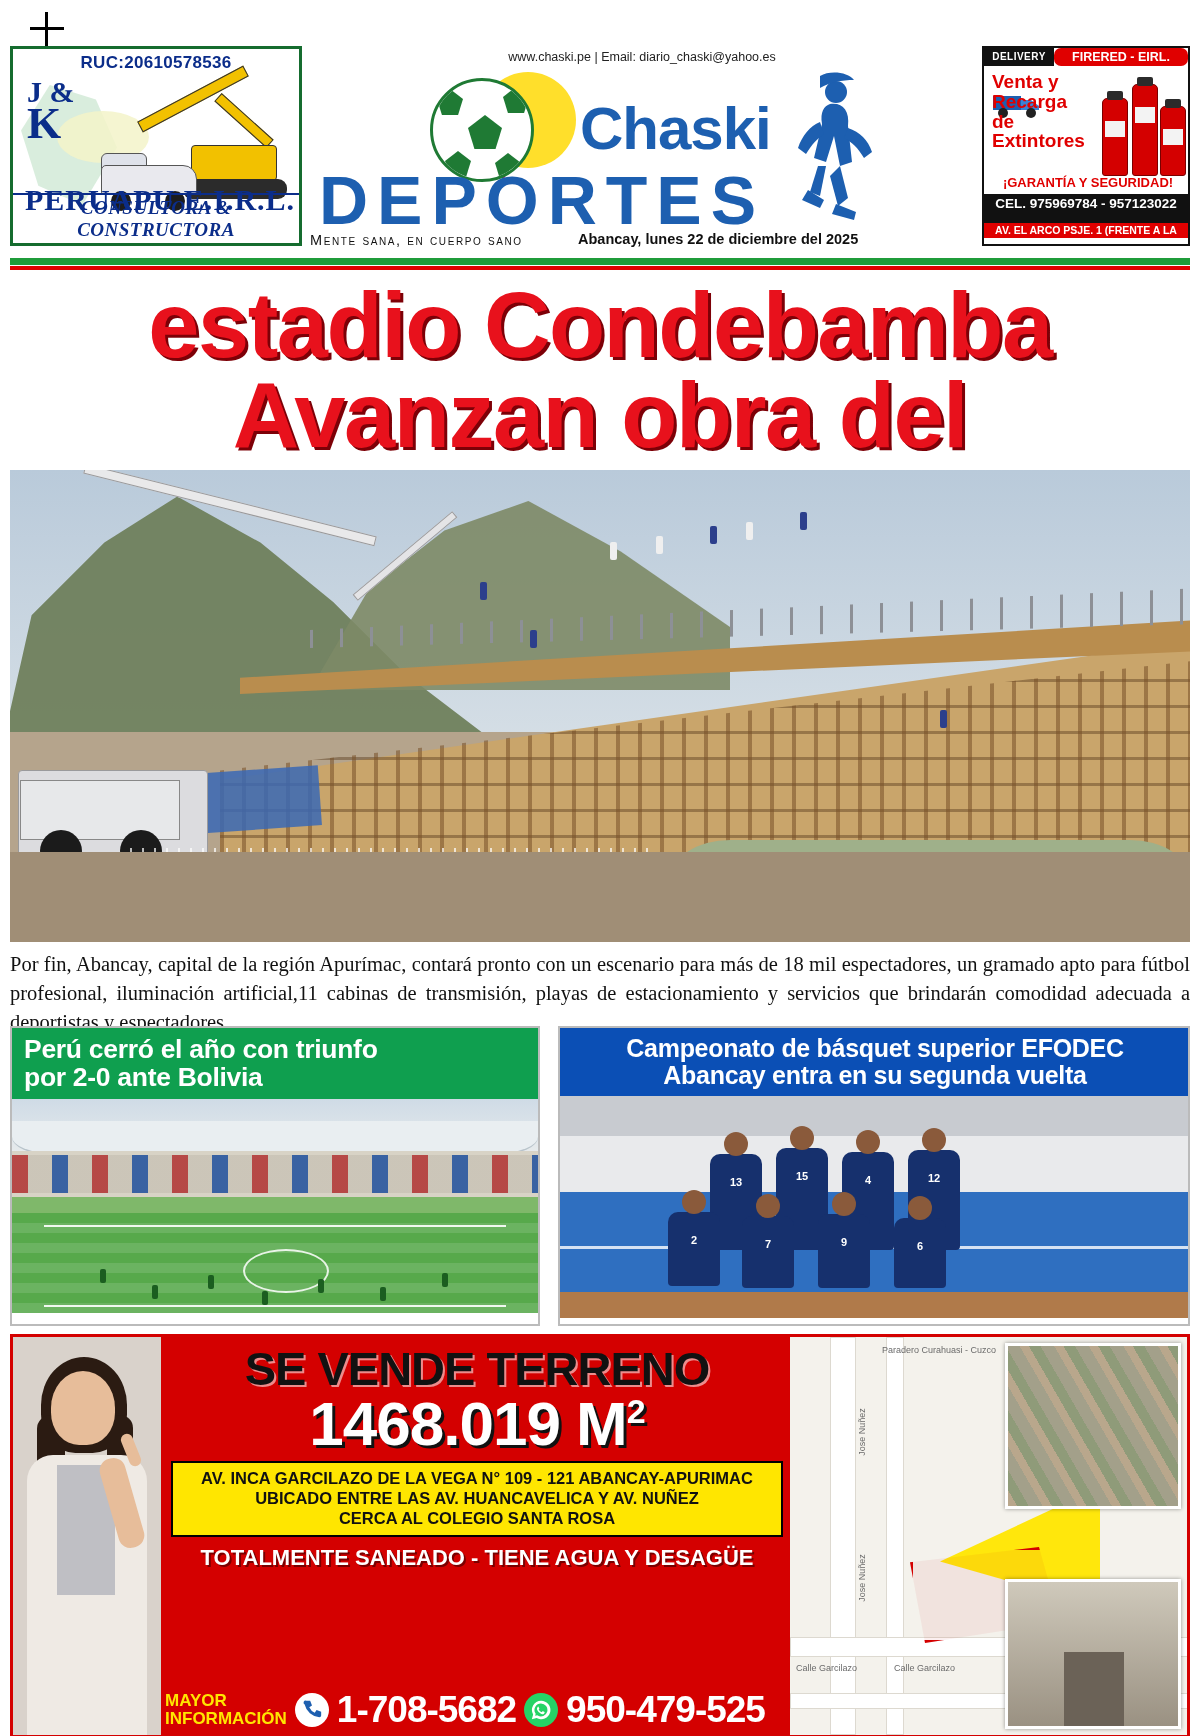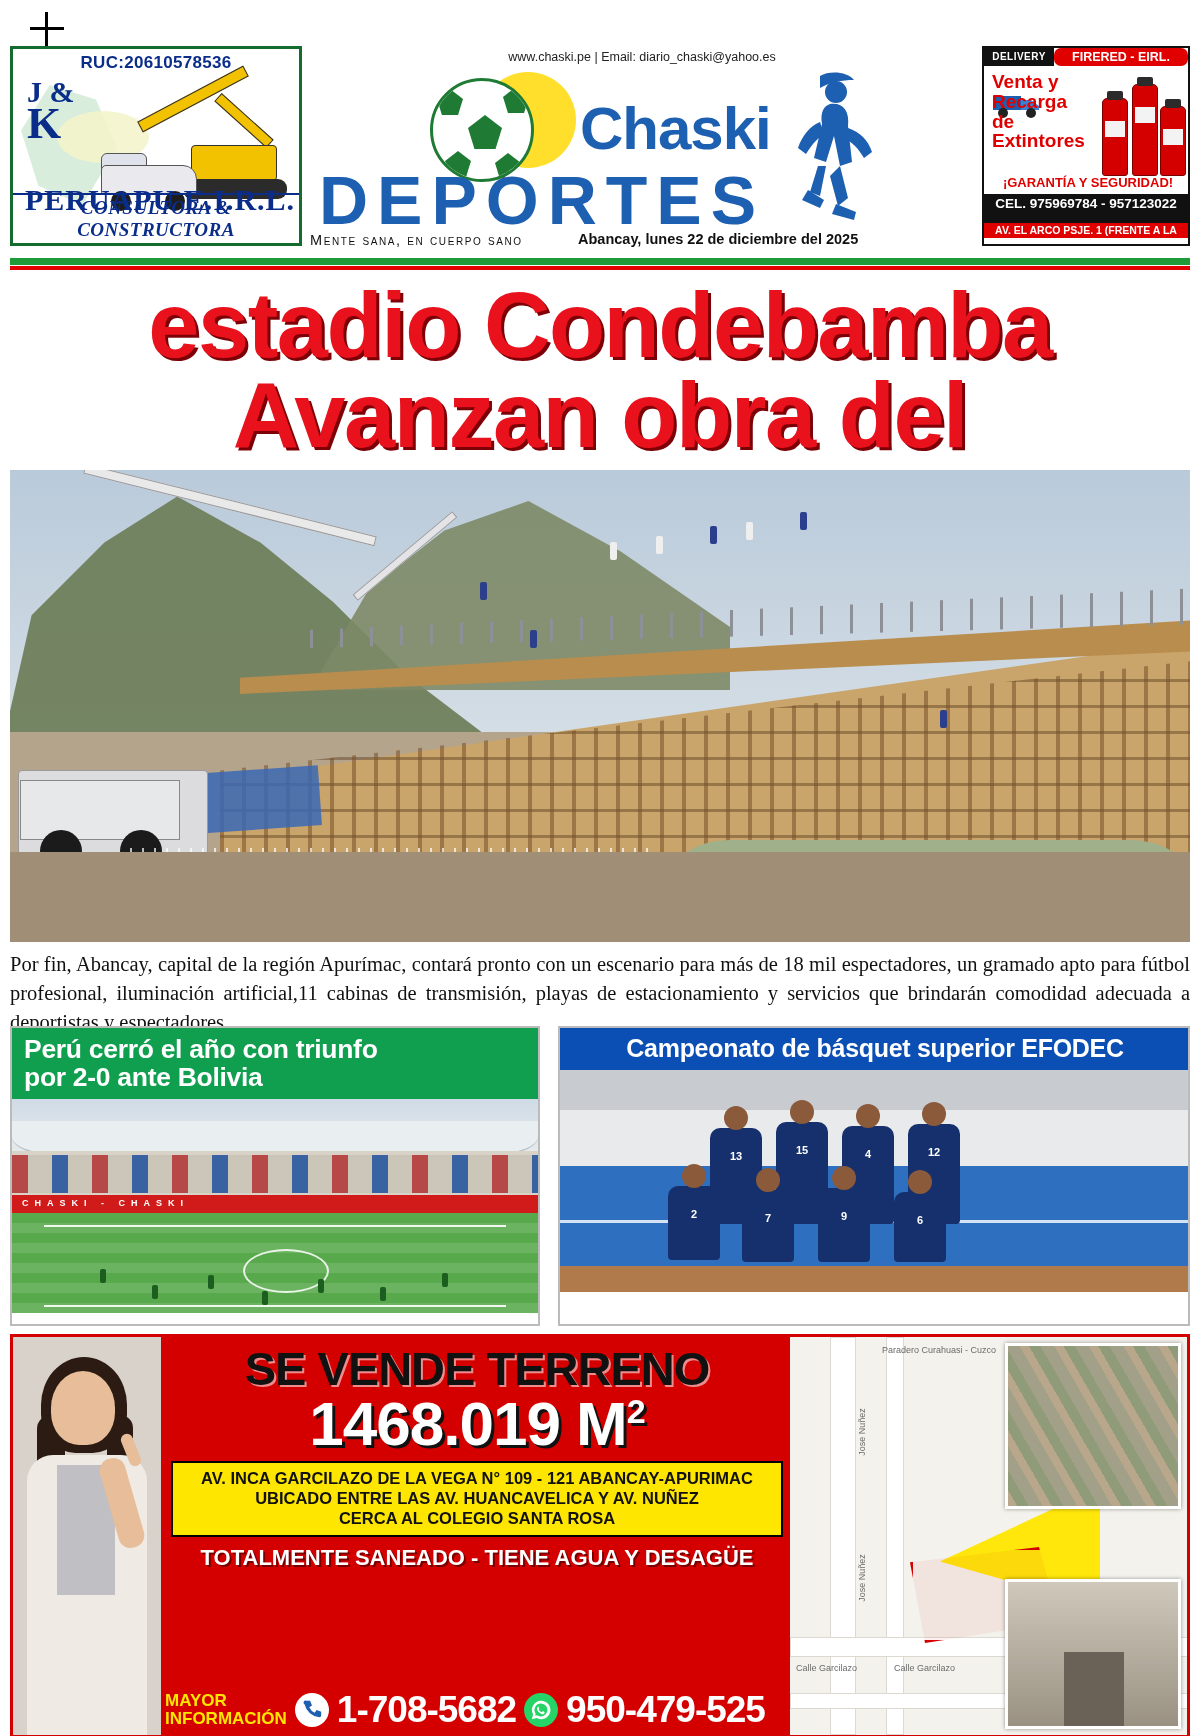--- a/index.html
+++ b/index.html
@@ -465,41 +465,39 @@
   <div class="col-left">
     <div class="subhead bar-green">
       <div>Perú cerró el año con triunfo</div>
       <div>por 2-0 ante Bolivia</div>
     </div>
     <div class="pic-stadium">
       <div class="st-sky"></div>
       <div class="st-roof"></div>
       <div class="st-stand"></div>
       <div class="st-seats"></div>
-      <div class="st-board">
-        <div class="t">CHASKI  -  CHASKI</div>
-      </div>
       <div class="st-pitch"></div>
       <div class="st-lines"></div>
       <div class="st-line-h" style="top:126px;"></div>
       <div class="st-line-h" style="top:206px;"></div>
       <div class="st-circle"></div>
       <div class="player" style="left:88px; top:170px;"></div>
       <div class="player" style="left:140px; top:186px;"></div>
       <div class="player" style="left:196px; top:176px;"></div>
       <div class="player" style="left:250px; top:192px;"></div>
       <div class="player" style="left:306px; top:180px;"></div>
       <div class="player" style="left:368px; top:188px;"></div>
       <div class="player" style="left:430px; top:174px;"></div>
     </div>
   </div>
 
   <div class="col-right">
     <div class="subhead bar-blue small">
       <div>Campeonato de básquet superior EFODEC</div>
+      <div>Abancay entra en su segunda vuelta</div>
     </div>
     <div class="pic-basket">
       <div class="bk-wall"></div>
       <div class="bk-wall2"></div>
       <div class="bk-floor"></div>
       <div class="bk-floor-line"></div>
       <div class="bk-floor-tan"></div>
 
       <div class="bk-player" style="left:150px; top:58px; height:96px;">
         <div class="head"></div>

